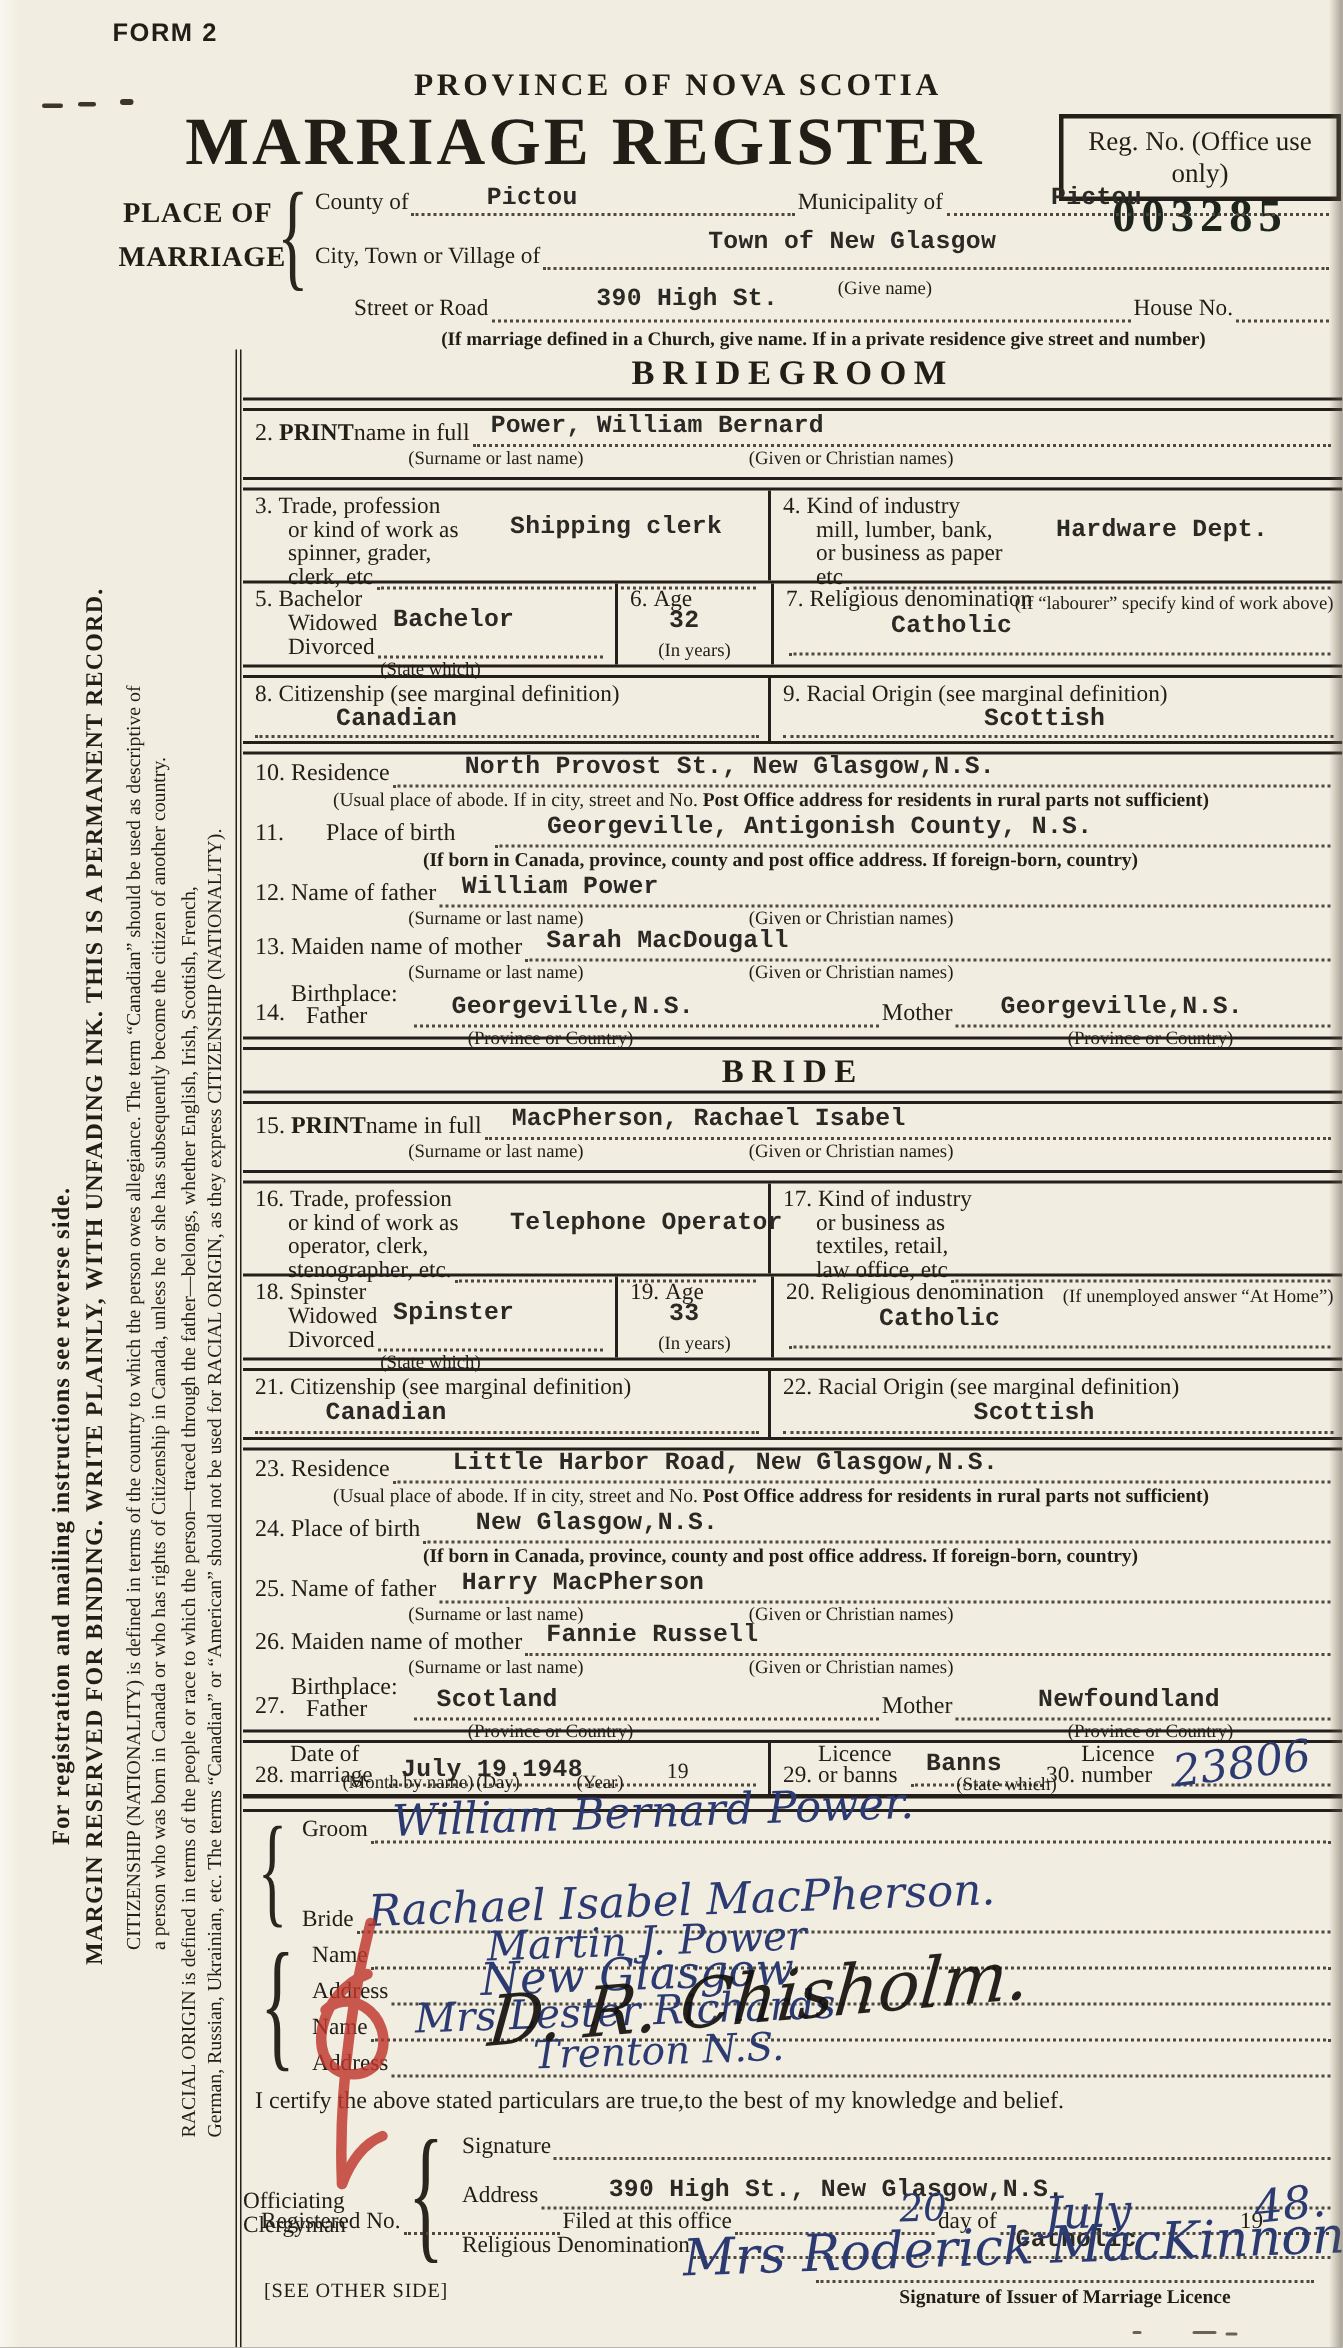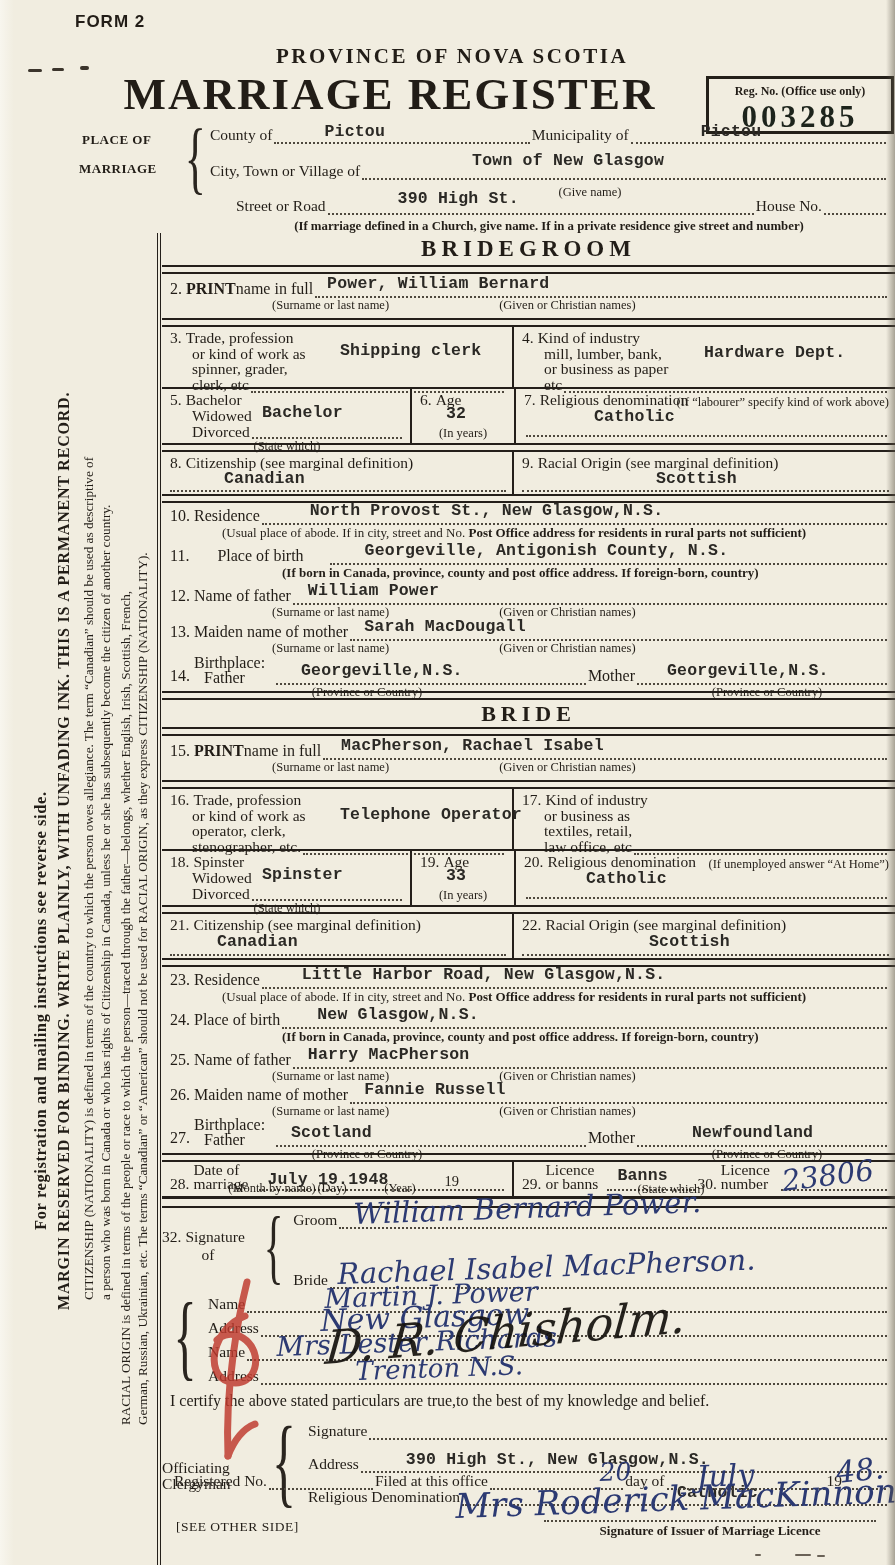--- a/index.html
+++ b/index.html
@@ -16,24 +16,24 @@
   .formno{position:absolute;left:75px;top:12px;font-family:"Liberation Sans",sans-serif;
           font-weight:bold;font-size:17px;letter-spacing:1px;}
   .straymarks{position:absolute;left:28px;top:66px;width:70px;height:8px;}
   .straymarks i{position:absolute;background:#3c352c;border-radius:2px;}
   .province{position:absolute;left:90px;top:44px;width:724px;text-align:center;
             font-size:21px;letter-spacing:2.5px;font-weight:bold;}
   .title{position:absolute;left:60px;top:68px;width:660px;text-align:center;
          font-size:45px;font-weight:bold;letter-spacing:2px;}
   .regbox{position:absolute;left:706px;top:76px;width:182px;height:52px;
           border:3px solid #242019;text-align:center;}
-  .regbox .rlab{font-size:12px;font-weight:bold;margin-top:5px;}
+  .regbox .rlab{font-size:18px;font-weight:normal;margin-top:5px;}
   .regbox .rnum{font-size:31px;font-weight:bold;letter-spacing:4px;color:#1d241c;
           margin-top:4px;line-height:28px;}
-  .place-lab{position:absolute;font-weight:bold;font-size:13px;letter-spacing:.5px;}
+  .place-lab{position:absolute;font-weight:bold;font-size:19px;letter-spacing:.5px;}
   .brace-big{position:absolute;left:176px;top:112px;font-size:80px;font-weight:normal;
           transform:scaleX(.55);color:#2a251f;}
   .hrow{position:absolute;display:flex;align-items:flex-end;font-size:15.5px;}
   .lbl{white-space:nowrap;flex-shrink:0;}
   .fill{position:relative;flex:1;border-bottom:2px dotted #4e483e;margin:0 2px;height:14px;}
   .fillw{position:relative;border-bottom:2px dotted #4e483e;margin:0 2px;height:14px;flex-shrink:0;}
   .tv{position:absolute;bottom:1px;white-space:nowrap;font-family:"Liberation Mono",monospace;
       font-weight:bold;font-size:16.5px;color:#2b2925;letter-spacing:.2px;}
   .hv{position:absolute;bottom:-2px;white-space:nowrap;font-family:"DejaVu Serif",serif;
       font-style:italic;color:#2c3a72;transform:rotate(-2deg);transform-origin:left bottom;}
@@ -535,24 +535,20 @@
           <span class="fill" style="height:13px;">
             <span class="hv" style="left:2px;bottom:0;font-size:29px;transform:rotate(-7deg);">23806</span>
           </span>
         </div>
         <span class="cnote" style="left:92px;top:20px;width:130px;">(State which)</span>
       </div>
     </div>
     <div class="hr2b"></div>
 
     <div class="row" style="height:84px;">
-      <div class="siglab">
-        <div><span class="no">32.</span><span>Signature</span></div>
-        <div style="text-align:center;">of</div>
-      </div>
       <div class="brace" style="font-size:82px;margin-top:-2px;">{</div>
       <div class="slines" style="padding-right:6px;gap:37px;">
         <div class="sline">
           <span class="lbl">Groom</span>
           <span class="fill">
             <span class="hv" style="left:15px;bottom:-4px;font-size:29px;">William Bernard Power.</span>
           </span>
         </div>
         <div class="sline">
           <span class="lbl">Bride</span>

